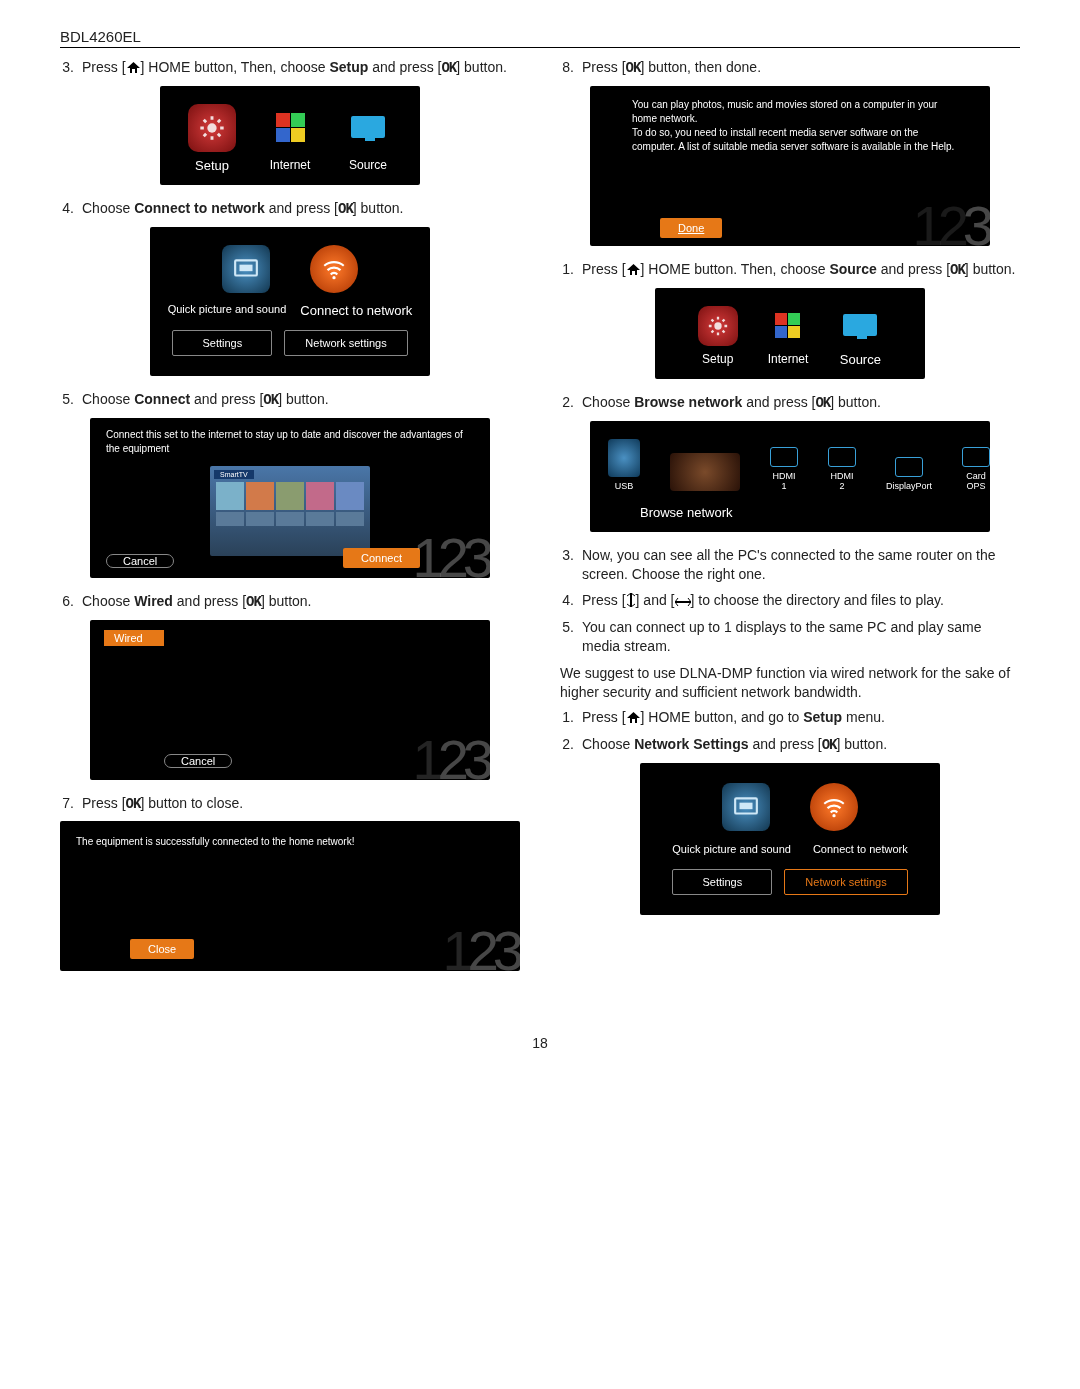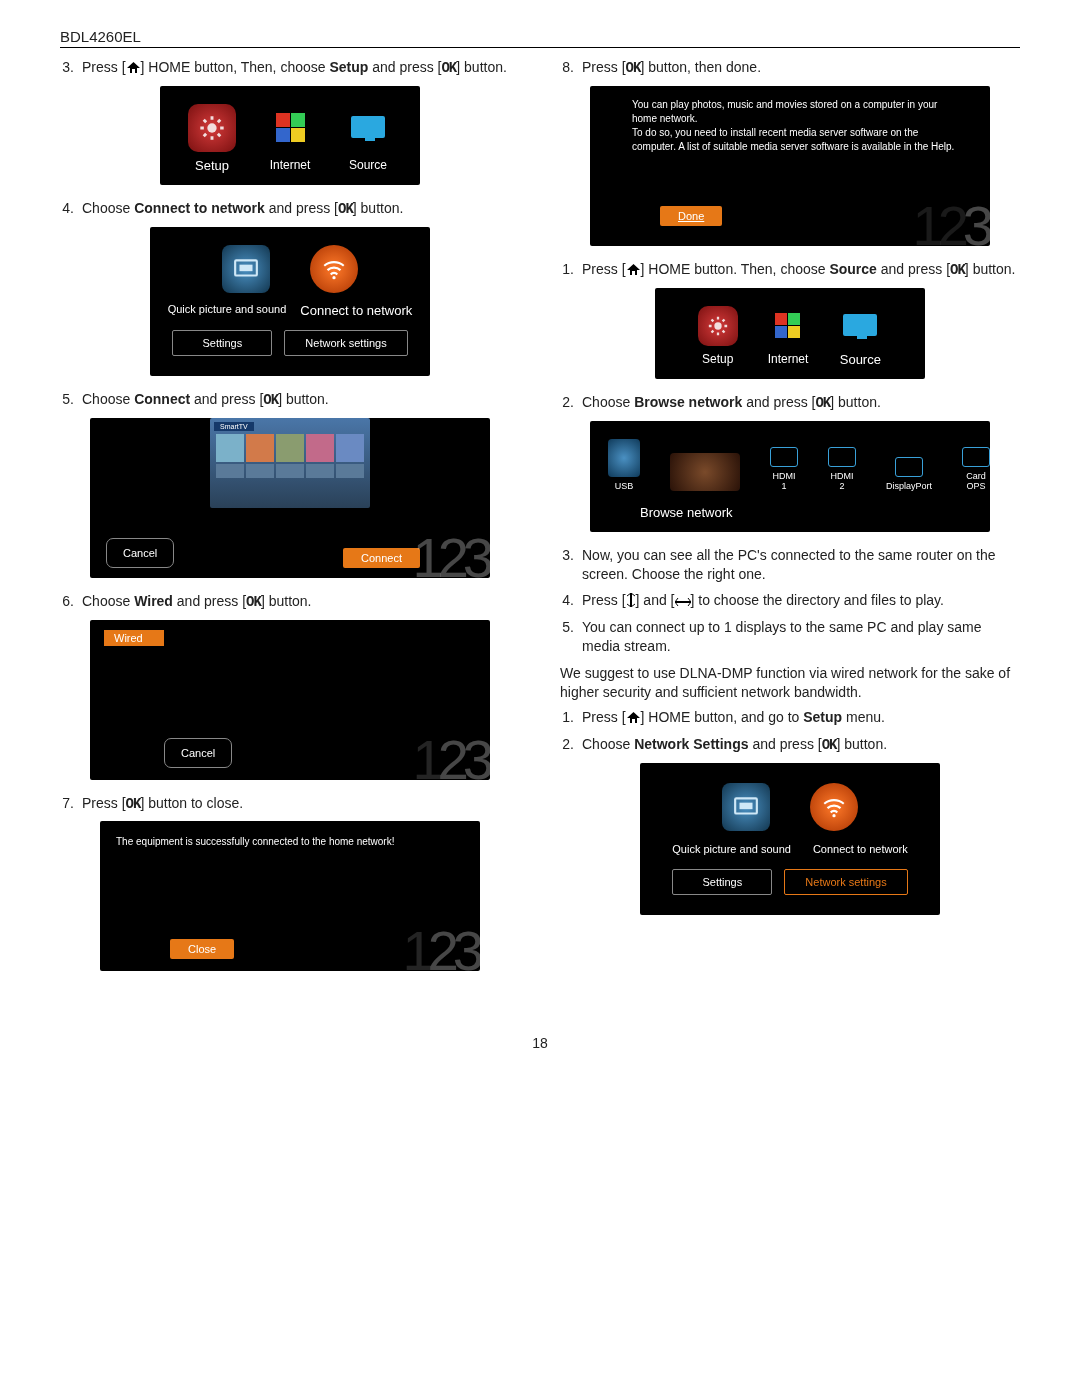--- a/index.html
+++ b/index.html
@@ -36,21 +36,21 @@
   .sm-txt { font-size:10px; line-height:1.4; }
   .src-row { display:flex; gap:30px; padding:18px 18px 10px 18px; align-items:flex-end;}
   .src-item { text-align:center; font-size:9px; flex:1;}
   .src-icon { width:28px; height:20px; margin:0 auto 4px auto; border:1px solid #39a0d8; border-radius:3px; position:relative;}
   .usb-thumb { width:32px; height:38px; background:radial-gradient(circle,#4a90c2,#0f3a5a); border-radius:4px; margin:0 auto 4px auto;}
   .monitor-icon { width:34px; height:22px; border:2px solid #2aa8e0; border-radius:2px; background:#2aa8e0; margin:0 auto 2px auto; position:relative;}
   .monitor-icon::after { content:""; position:absolute; bottom:-5px; left:12px; width:10px; height:3px; background:#2aa8e0;}
   .wifi-circ { width:48px;height:48px;border-radius:50%;background:radial-gradient(circle,#ff7a2a,#a83200);display:flex;align-items:center;justify-content:center;}
   .qps-icon { width:48px;height:48px;border-radius:8px;background:radial-gradient(circle,#4a90c2,#12364f);display:flex;align-items:center;justify-content:center;}
   .orange-box { border:1px solid #e67817; color:#e67817;}
-  .cancel-box { border:1px solid #888; padding:8px 16px; font-size:11px; background:#000; color:#fff; border-radius:7px;}
+  .cancel-box { border:1px solid #888; padding:0 16px; font-size:11px; background:#000; color:#fff; border-radius:7px;}
   strong { font-weight:700;}
 </style>
 </head>
 <body>
 
 <div class="header">BDL4260EL</div>
 
 <div class="columns">
 
 <div class="col">
@@ -131,20 +131,21 @@
   </div>
 
   <ol class="steps">
         <li>
           <span class="num">5.</span>
     <span class="txt"><span>Choose </span><strong>Connect</strong><span> and press [</span><span class="ok-btn">OK</span><span>] button.</span></span>
         </li>
       </ol>
 
   <div class="screenshot" style="width:400px;height:160px;">
+    <div class="sm-txt" style="padding:10px 16px;">Connect this set to the internet to stay up to date and discover the advantages of the equipment</div>
     <div style="width:160px;height:90px;margin:0 auto;background:linear-gradient(#4a76a8,#2a4158);border-radius:2px;position:relative;">
       <div style="position:absolute;top:4px;left:4px;font-size:7px;color:#fff;background:#15396a;padding:1px 6px;">SmartTV</div>
       <div style="display:grid;grid-template-columns:repeat(5,1fr);gap:2px;padding:16px 6px 4px 6px;">
         <div style="height:28px;background:#7bb1c9;"></div>
             <div style="height:28px;background:#d27a4a;"></div>
             <div style="height:28px;background:#8a9c6f;"></div>
             <div style="height:28px;background:#c26a8a;"></div>
             <div style="height:28px;background:#6a8ac2;"></div>
         <div style="height:14px;background:#5a7a99;"></div>
             <div style="height:14px;background:#5a7a99;"></div>
@@ -175,41 +176,41 @@
     <div class="big123 big23"><span class="d1">1</span><span>2</span><span>3</span></div>
   </div>
 
   <ol class="steps">
         <li>
           <span class="num">7.</span>
     <span class="txt"><span>Press [</span><span class="ok-btn">OK</span><span>] button to close.</span></span>
         </li>
       </ol>
 
-  <div class="screenshot" style="width:380px;height:150px;">
+  <div class="screenshot" style="width:460px;height:150px;">
     <div class="sm-txt" style="padding:14px 16px;">The equipment is successfully connected to the home network!</div>
     <div style="position:absolute;bottom:12px;left:70px;" class="orange-btn">Close</div>
     <div class="big123 big23"><span class="d1">1</span><span>2</span><span>3</span></div>
   </div>
 </div>
 
 <div class="col">
   <ol class="steps">
         <li>
           <span class="num">8.</span>
     <span class="txt"><span>Press [</span><span class="ok-btn">OK</span><span>] button, then done.</span></span>
         </li>
       </ol>
 
   <div class="screenshot" style="width:400px;height:160px;">
     <div class="sm-txt" style="padding:12px 26px 0 42px;">
       <div>You can play photos, music and movies stored on a computer in your home network.</div>
       <div style="margin-top:0;">To do so, you need to install recent media server software on the computer. A list of suitable media server software is available in the Help.</div>
     </div>
-    <div style="position:absolute;bottom:20px;left:70px;text-decoration:underline;" class="orange-btn">Done</div>
+    <div style="position:absolute;bottom:8px;left:70px;text-decoration:underline;" class="orange-btn">Done</div>
     <div class="big123 big3only"><span class="d1">1</span><span class="d2">2</span><span>3</span></div>
   </div>
 
 
   <ol class="steps">
         <li>
           <span class="num">1.</span>
     <span class="txt"><span>Press [</span><svg class="home-icon" width="15" height="13">
               <path d="M7.5 1 L14 7 H11 V12 H9 V8 H6 V12 H4 V7 H1 Z" fill="#000"></path>
             </svg><span>] HOME button. Then, choose </span><strong>Source</strong><span> and press [</span><span class="ok-btn">OK</span><span>] button.</span></span>

